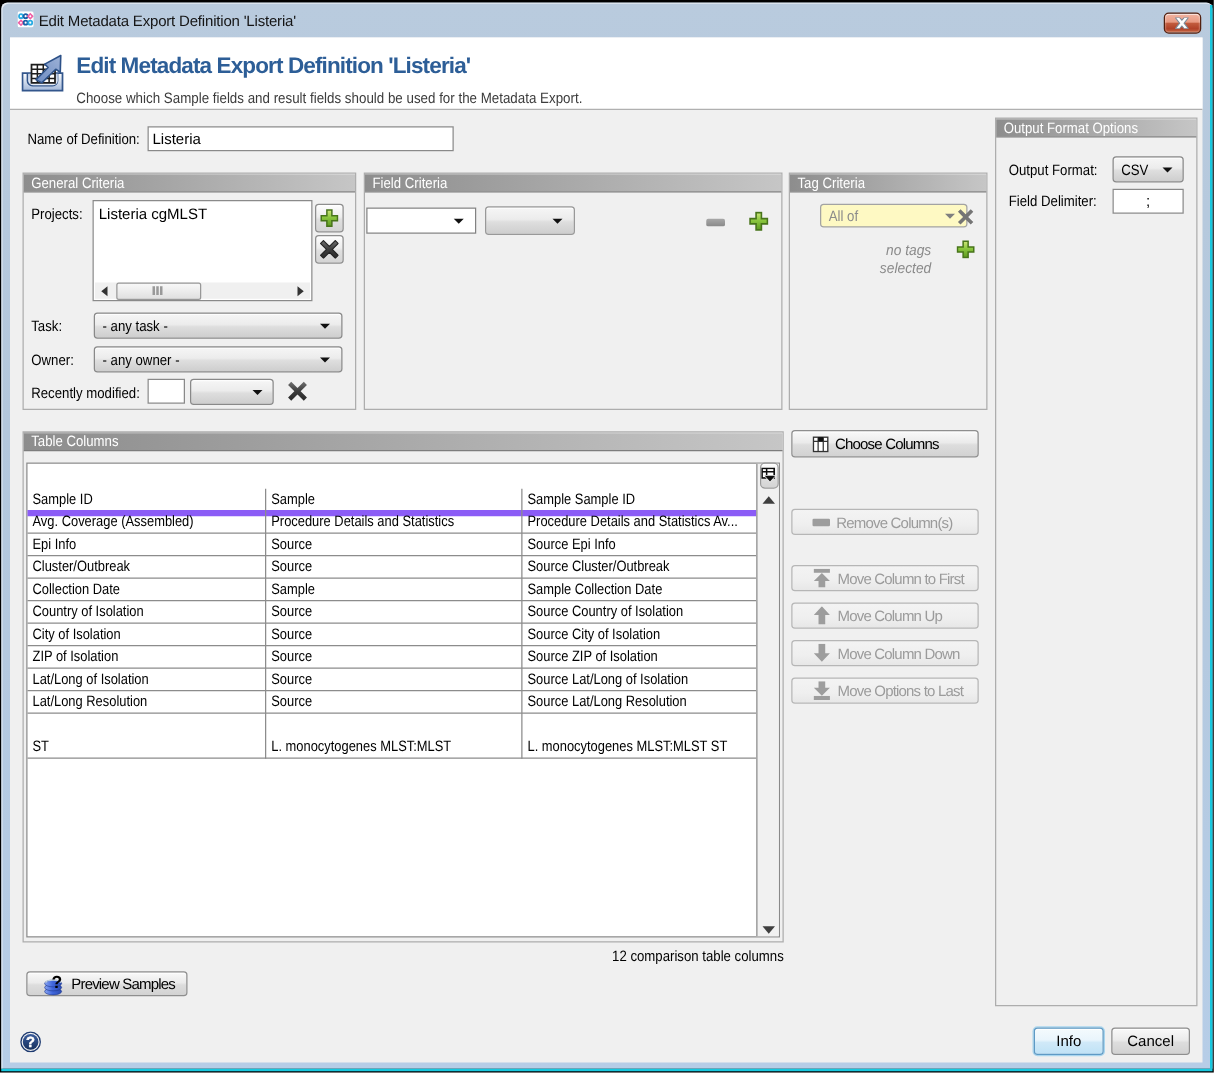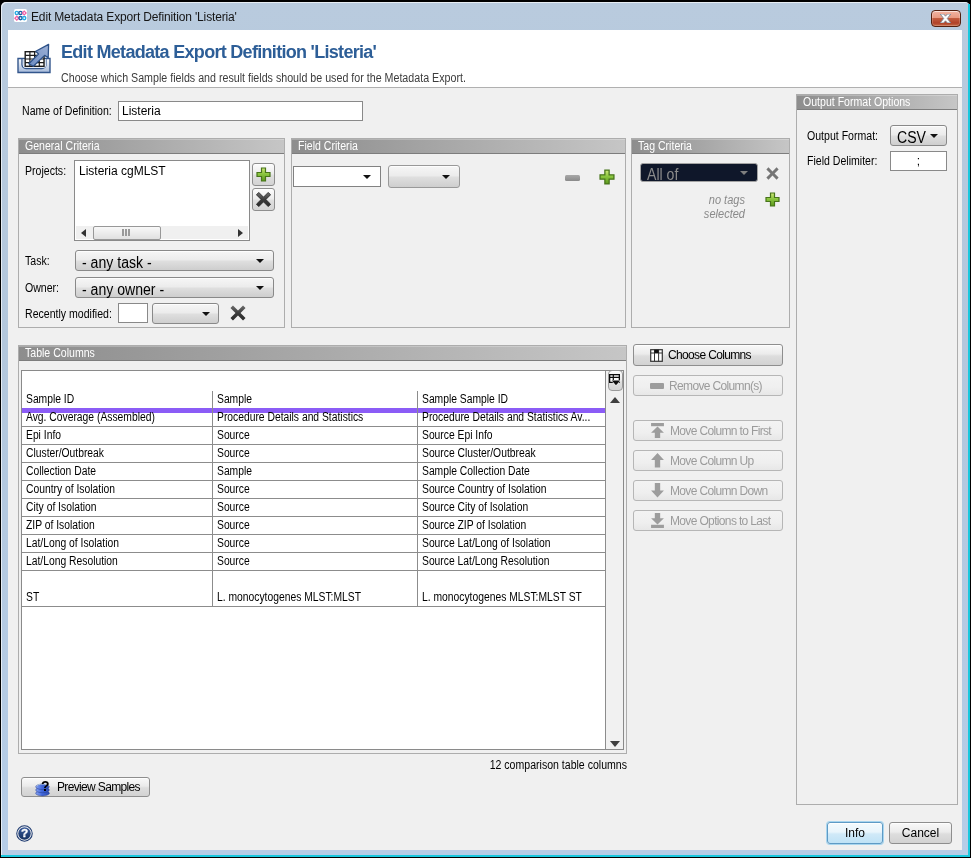--- a/index.html
+++ b/index.html
@@ -12,27 +12,27 @@
 .titletxt{position:absolute;left:31px;top:10px;font-size:12px;color:#151515;letter-spacing:-0.15px;white-space:nowrap;}
 .closebtn{position:absolute;left:931px;top:10px;width:28px;height:15px;border:1px solid #53200f;border-radius:4px;background:linear-gradient(180deg,#f1b4a2 0%,#e89a82 45%,#c25c3e 50%,#b04128 80%,#c66a46 100%);box-shadow:inset 0 1px 0 rgba(255,255,255,.5), inset 0 0 0 1px rgba(255,255,255,.2);}
 .h1{position:absolute;left:61px;top:42px;font-size:18px;font-weight:bold;color:#2d5e97;letter-spacing:-0.7px;white-space:nowrap;}
 .sub{position:absolute;left:61px;top:71px;font-size:12px;color:#3c3c3c;transform:scaleX(0.89);transform-origin:0 50%;white-space:nowrap;}
 .lbl{position:absolute;font-size:12px;color:#000;white-space:nowrap;transform:scaleX(0.88);transform-origin:0 50%;}
 .inp{position:absolute;background:#fff;border:1px solid #898989;font-size:12px;line-height:17px;padding:1px 3px;white-space:nowrap;overflow:hidden;}
 .grp{position:absolute;border:1px solid #adadad;background:#f0f0f0;}
 .grph{height:14px;background:linear-gradient(90deg,#8d8d8d 0%,#c6c6c6 100%);box-shadow:inset 0 1px 0 rgba(255,255,255,.25);border-bottom:1px solid #7d7d7d;color:#fff;font-size:12px;line-height:14px;padding-left:6px;}
 .grph span{display:inline-block;transform:scaleX(0.88);transform-origin:0 50%;white-space:nowrap;}
 .btn span{letter-spacing:-0.65px;white-space:nowrap;}
-.cmb{position:absolute;border:1px solid #898989;border-radius:3px;background:linear-gradient(180deg,#f6f6f6 0%,#ececec 45%,#dedede 55%,#cecece 100%);font-size:16px;box-shadow:inset 0 1px 0 rgba(255,255,255,.8);}
+.cmb{position:absolute;border:1px solid #898989;border-radius:3px;background:linear-gradient(180deg,#f6f6f6 0%,#ececec 45%,#dedede 55%,#cecece 100%);font-size:12px;box-shadow:inset 0 1px 0 rgba(255,255,255,.8);}
 .cmb .t{position:absolute;left:6px;top:3px;white-space:nowrap;transform:scaleX(0.88);transform-origin:0 50%;}
 .arr{position:absolute;width:0;height:0;border-left:4px solid transparent;border-right:4px solid transparent;border-top:4px solid #111;}
 .arrg{border-top-color:#7f7f7f;}
 .btn{position:absolute;border:1px solid #8e8e8e;border-radius:3px;background:linear-gradient(180deg,#f9f9f9 0%,#ebebeb 45%,#dddddd 55%,#d2d2d2 100%);font-size:12px;color:#000;display:flex;align-items:center;justify-content:center;gap:5px;box-shadow:inset 0 1px 0 rgba(255,255,255,.85);}
 .btnL{justify-content:flex-start;padding-left:16px;box-sizing:border-box;}
-.btnd{border-color:#b6b6b6;background:linear-gradient(180deg,#f3f3f3 0%,#efefef 60%,#e7e7e7 100%);color:#9b9b9b;box-shadow:none;}
+.btnd{border-color:#b6b6b6;background:linear-gradient(180deg,#f3f3f3 0%,#efefef 60%,#e7e7e7 100%);color:#9b9b9b;box-shadow:none;margin-top:32px;}
 .sq{position:absolute;width:21px;height:21px;border:1px solid #8e8e8e;border-radius:3px;background:linear-gradient(180deg,#fdfdfd 0%,#ededed 45%,#dfdfdf 55%,#d4d4d4 100%);display:flex;align-items:center;justify-content:center;box-shadow:inset 0 1px 0 rgba(255,255,255,.9);}
 .cell{position:absolute;font-size:12px;white-space:nowrap;transform:scaleX(0.86);transform-origin:0 50%;}
 </style></head>
 <body>
 <div class="frame"></div>
 <div class="cyanR"></div>
 <div class="cyanB"></div>
 <div class="client"></div>
 <div class="whitehdr"></div>
 
@@ -150,21 +150,21 @@
     <span class="arr" style="right:9px;top:9px"></span>
   </div>
   <div style="position:absolute;left:273px;top:36px;width:15px;height:6px;background:linear-gradient(180deg,#a8a8a8,#8a8a8a);border-radius:1.5px"></div>
   <svg style="position:absolute;left:307px;top:30px" width="16" height="16" viewBox="0 0 15 15">
       <path d="M5.5,1 h4 v4.5 h4.5 v4 h-4.5 v4.5 h-4 v-4.5 h-4.5 v-4 h4.5 z" fill="url(#grn)" stroke="#47741a" stroke-width="1.2"></path>
     </svg>
 </div>
 
 <div class="grp" style="left:631px;top:138px;width:157px;height:188px">
   <div class="grph"><span>Tag Criteria</span></div>
-  <div class="cmb" style="left:8px;top:24px;width:116px;height:17px;background:#0f172a;border-color:#a3a3a3;box-shadow:none">
+  <div class="cmb" style="left:24px;top:24px;width:116px;height:17px;background:#fef9c3;border-color:#a3a3a3;box-shadow:none">
     <span class="t" style="color:#8b8b8b;top:2px">All of</span>
       <span class="arr arrg" style="right:9px;top:7px"></span>
   </div>
   <svg style="position:absolute;left:134px;top:28px" width="13" height="13" viewBox="0 0 14 14">
       <path d="M2.6,0.4 L7,4.8 L11.4,0.4 L13.6,2.6 L9.2,7 L13.6,11.4 L11.4,13.6 L7,9.2 L2.6,13.6 L0.4,11.4 L4.8,7 L0.4,2.6 Z" fill="#757575"></path>
     </svg>
   <div style="position:absolute;left:20px;top:55px;width:93px;text-align:right;font-style:italic;color:#8a8a8a;line-height:13.5px;font-size:12px;transform:scaleX(0.92);transform-origin:100% 50%">no tags<br>selected</div>
   <svg style="position:absolute;left:133px;top:53px" width="15" height="15" viewBox="0 0 15 15">
       <path d="M5.5,1 h4 v4.5 h4.5 v4 h-4.5 v4.5 h-4 v-4.5 h-4.5 v-4 h4.5 z" fill="url(#grn)" stroke="#47741a" stroke-width="1.2"></path>
     </svg>

